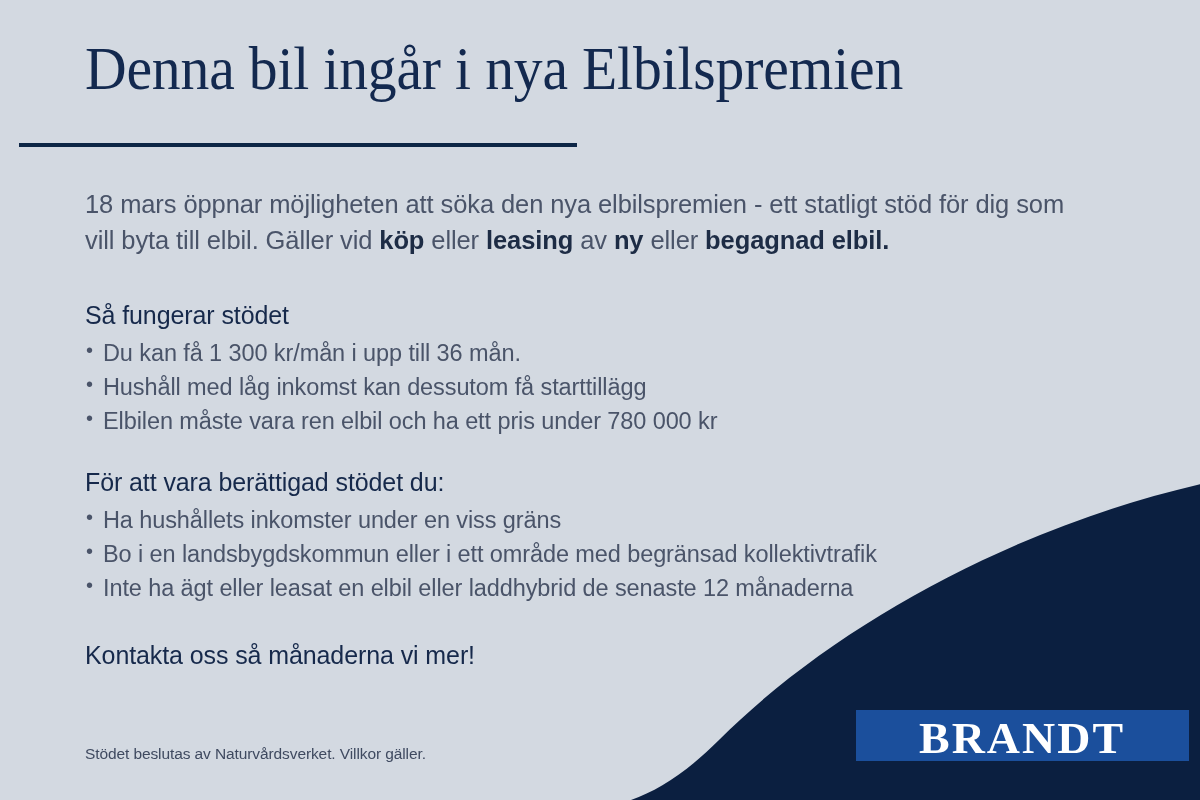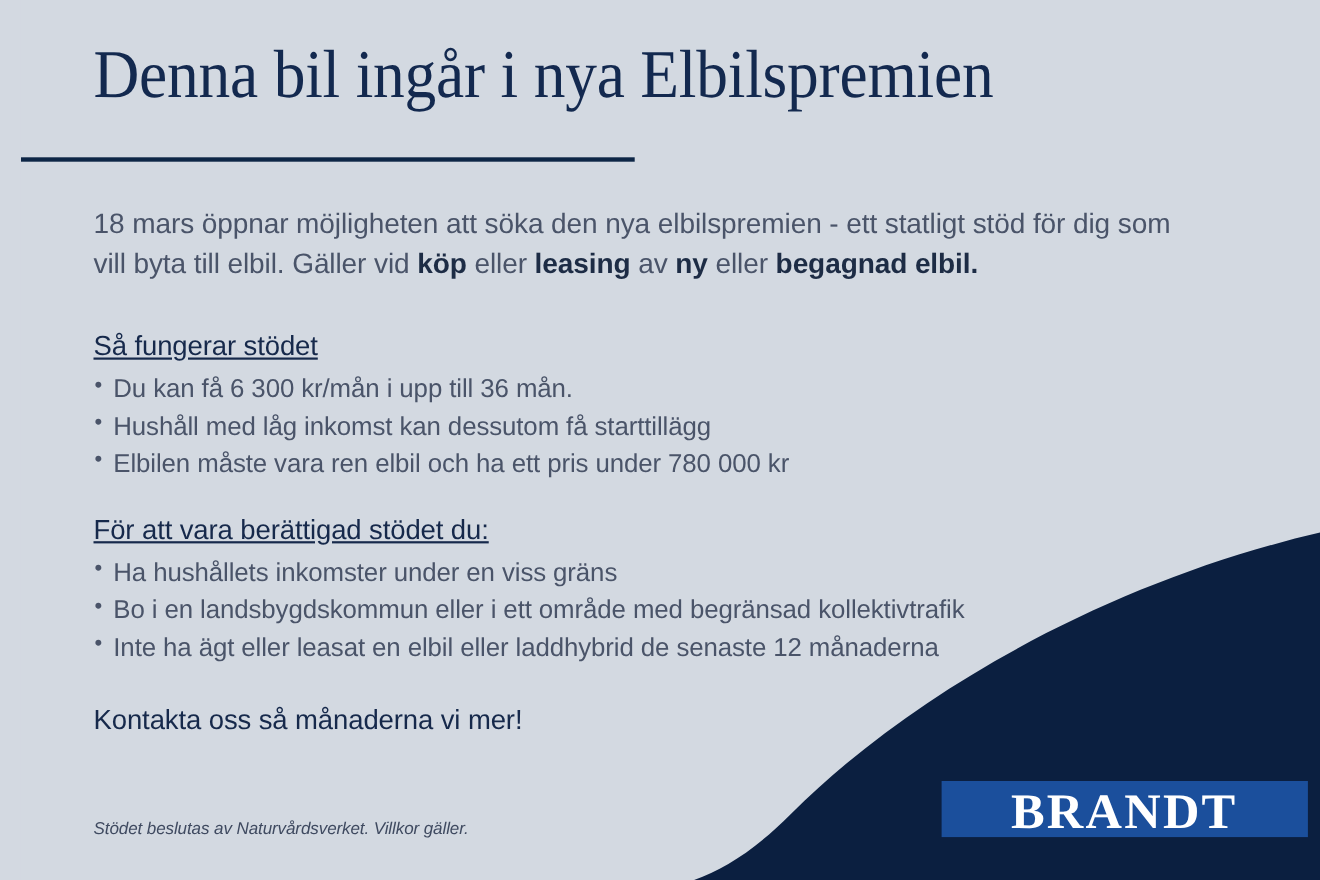--- a/index.html
+++ b/index.html
@@ -85,21 +85,20 @@
   .block-how   { top: 300px; }
   .block-who   { top: 467px; }
 
   .section-title {
     margin: 0 0 6px 0;
     font-size: 25px;
     font-weight: 400;
     line-height: 1.2;
     color: #16294b;
     letter-spacing: -0.1px;
-    text-decoration: underline;
   }
 
   ul.bullets {
     list-style: none;
     margin: 0;
     padding: 0;
   }
   ul.bullets li {
     position: relative;
     padding-left: 18px;
@@ -128,21 +127,20 @@
     color: #16294b;
     letter-spacing: -0.1px;
   }
 
   .footnote {
     position: absolute;
     left: 66px;
     top: 745px;
     margin: 0;
     font-size: 15.5px;
-    font-style: italic;
     color: #3f4a60;
     letter-spacing: -0.1px;
   }
 
   
   .logo {
     position: absolute;
     left: 837px;
     top: 710px;
     width: 333px;
@@ -173,21 +171,21 @@
 
   <h1 class="headline">Denna bil ingår i nya Elbilspremien</h1>
 
   <div class="rule"></div>
 
   <p class="intro"><span>18 mars öppnar möjligheten att söka den nya elbilspremien - ett statligt stöd för dig som vill byta till elbil. Gäller vid </span><b>köp</b><span> eller </span><b>leasing</b><span> av </span><b>ny</b><span> eller </span><b>begagnad elbil.</b></p>
 
   <div class="block block-how">
     <h2 class="section-title">Så fungerar stödet</h2>
     <ul class="bullets">
-      <li>Du kan få 6 300 kr/mån i upp till 36 mån.</li>
+      <li>Du kan få 1 300 kr/mån i upp till 36 mån.</li>
       <li>Hushåll med låg inkomst kan dessutom få starttillägg</li>
       <li>Elbilen måste vara ren elbil och ha ett pris under 780 000 kr</li>
     </ul>
   </div>
 
   <div class="block block-who">
     <h2 class="section-title">För att vara berättigad stödet du:</h2>
     <ul class="bullets">
       <li>Ha hushållets inkomster under en viss gräns</li>
       <li>Bo i en landsbygdskommun eller i ett område med begränsad kollektivtrafik</li>

